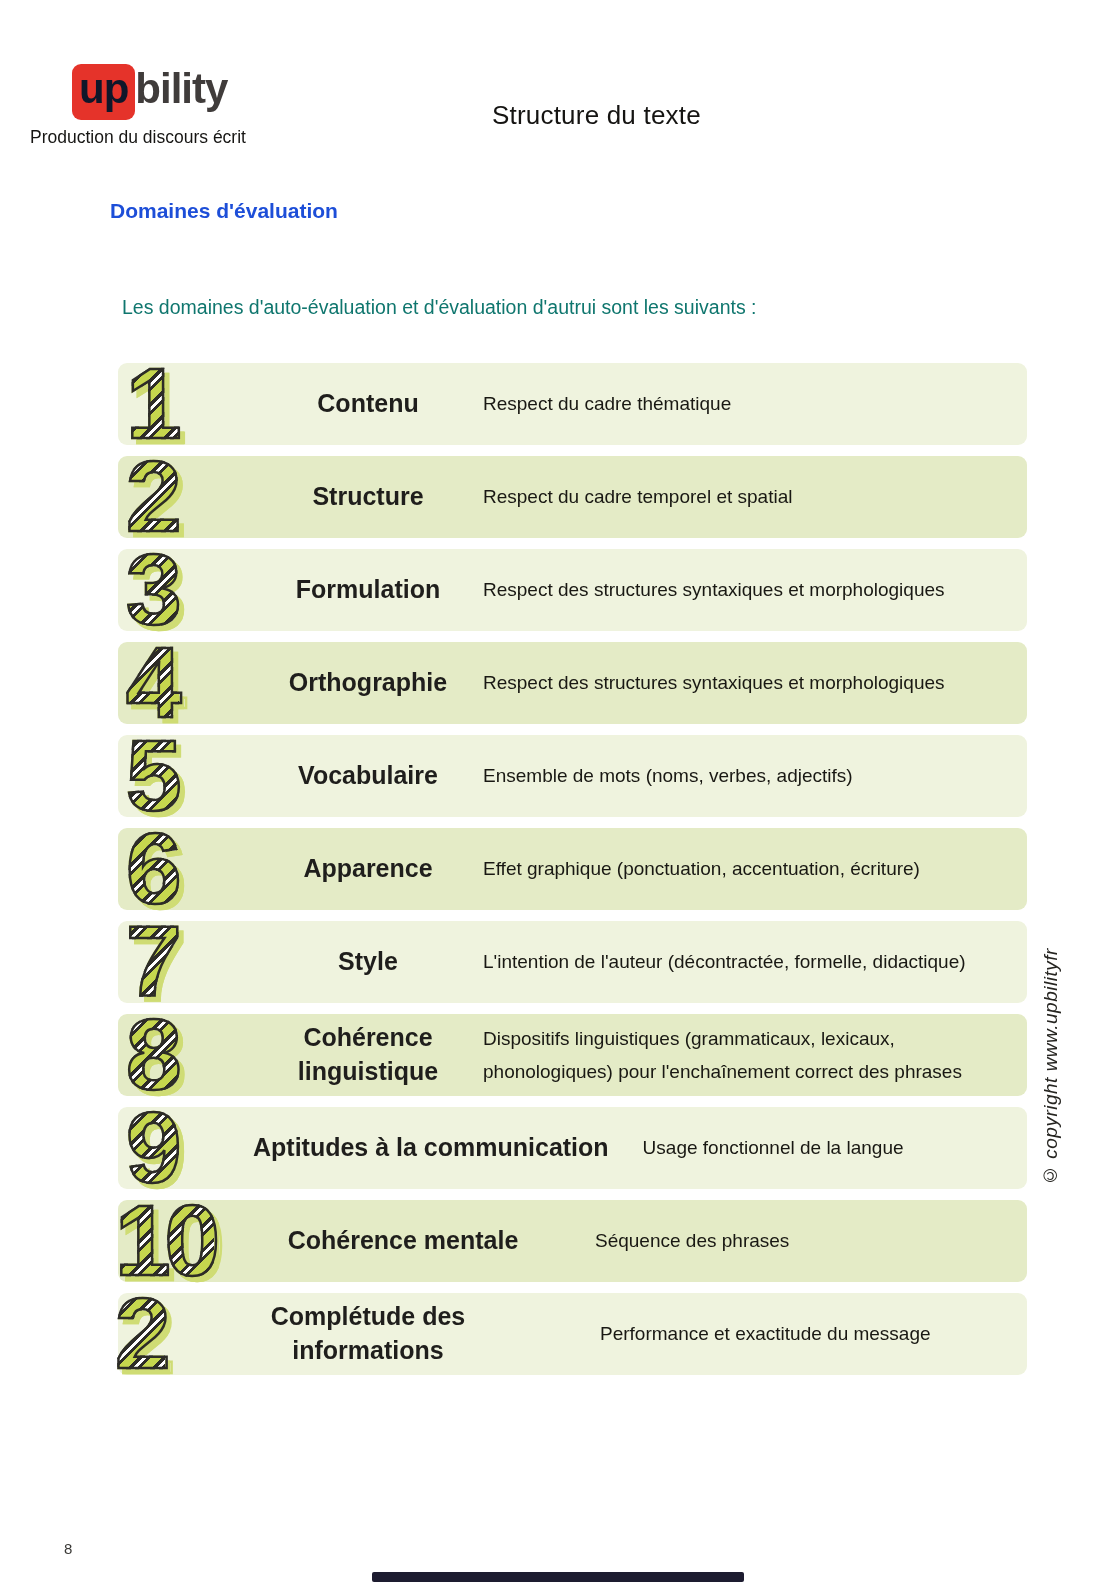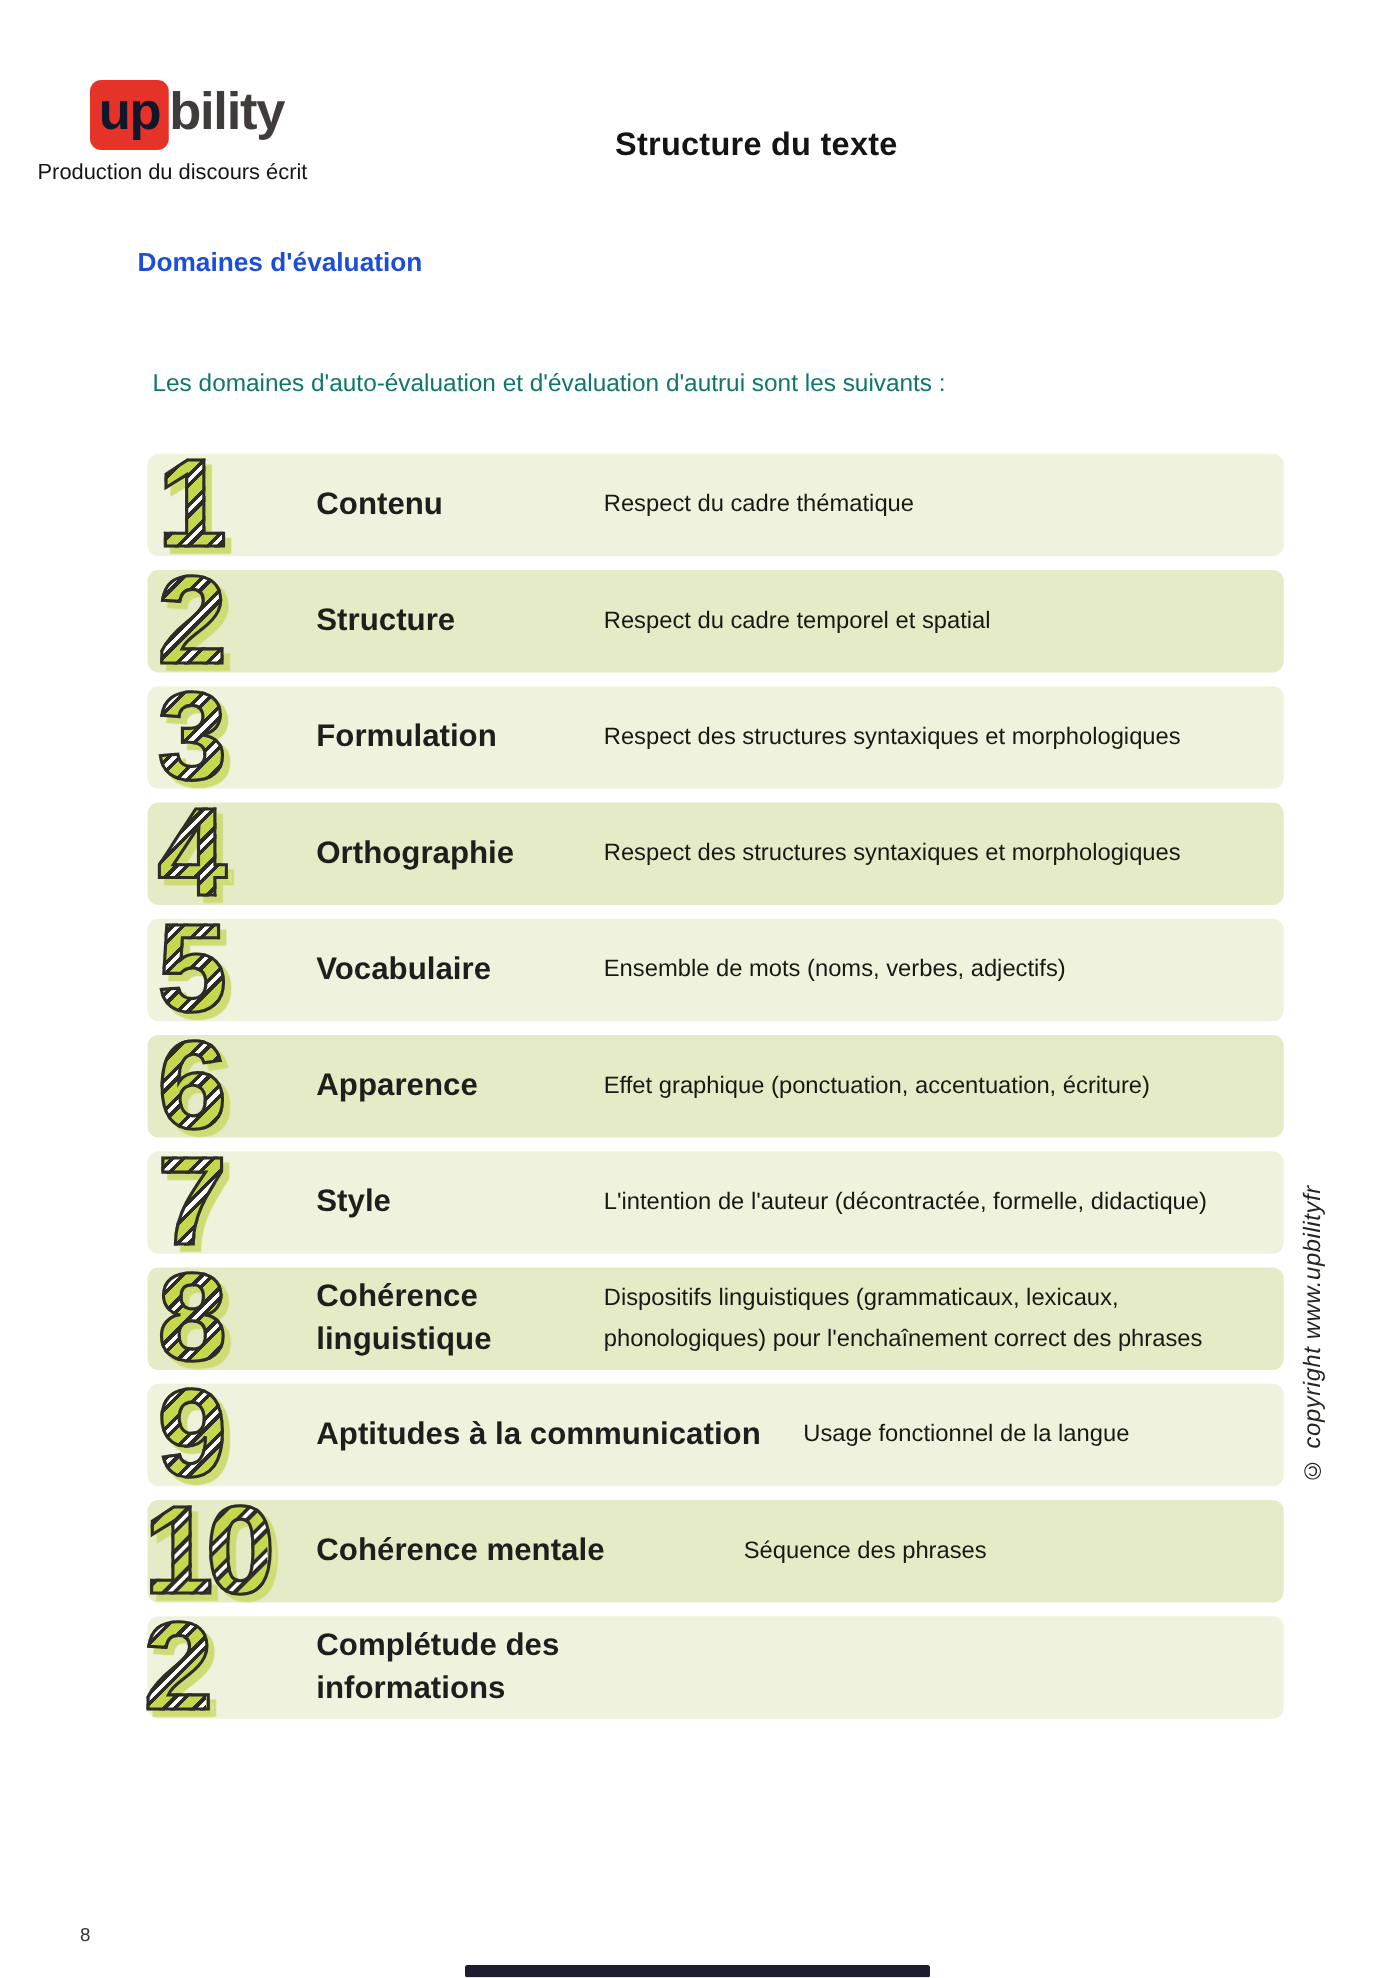--- a/index.html
+++ b/index.html
@@ -15,21 +15,21 @@
   .logo-block{position:absolute;left:30px;top:64px;}
   .logo{display:flex;align-items:flex-start;font-weight:bold;font-size:42px;line-height:1;margin-left:42px;}
   .logo-up{
     background:var(--logo-red,#e5332a);color:#0f172a;
     border-radius:9px;padding:4px 7px 10px 7px;letter-spacing:-1px;
   }
   .logo-rest{color:var(--logo-gray,#403c3b);letter-spacing:-1px;padding-top:4px;}
   .tagline{font-size:17.5px;color:#161513;margin-top:7px;}
   .doc-title{
     position:absolute;left:492px;top:100px;margin:0;
-    font-size:26px;font-weight:bold;color:#151412;letter-spacing:0.2px;
+    font-size:26px;font-weight:normal;color:#151412;letter-spacing:0.2px;
   }
   
   .section-heading{
     position:absolute;left:110px;top:199px;margin:0;
     font-size:21px;font-weight:bold;color:#1d4ed8;
   }
   .intro{
     position:absolute;left:110px;top:284px;margin:12px;
     font-size:19.5px;color:#0f766e;text-align:center;
   }
@@ -54,21 +54,21 @@
       var(--number-green,#c6d74e) 6px,var(--number-green,#c6d74e) 14px,
       var(--number-outline,#2d2c27) 14px,var(--number-outline,#2d2c27) 17px);
     -webkit-background-clip:text;background-clip:text;
     color:transparent;
     -webkit-text-stroke:2.5px var(--number-outline,#2d2c27);
     filter:drop-shadow(5px 5px 0 var(--number-shadow,#cfdc74));
     z-index:2;
   }
   .row-title{
     font-size:25px;font-weight:bold;color:#1f1e1c;
-    line-height:1.35;width:230px;flex:none;
+    line-height:1.35;width:230px;flex:none;text-align:center;
   }
   .row-desc{
     font-size:19px;color:#191813;line-height:1.75;
     max-width:548px;
   }
   
   .row:nth-child(9)  .row-title{width:auto;}
   .row:nth-child(9)  .row-desc{margin-left:34px;}
   .row:nth-child(10) .row-title{width:300px;}
   .row:nth-child(10) .row-desc{margin-left:42px;}
@@ -167,20 +167,21 @@
 
   <div class="row dark">
     <div class="row-num">10</div>
     <div class="row-title">Cohérence mentale</div>
     <div class="row-desc">Séquence des phrases</div>
   </div>
 
   <div class="row light">
     <div class="row-num">2</div>
     <div class="row-title">Complétude des informations</div>
+    <div class="row-desc">Performance et exactitude du message</div>
   </div>
 </div>
 
   <div class="copyright">© copyright www.upbilityfr</div>
 
   <div class="page-number">8</div>
 
   <div class="bottom-bar"></div>
 
 </div>

